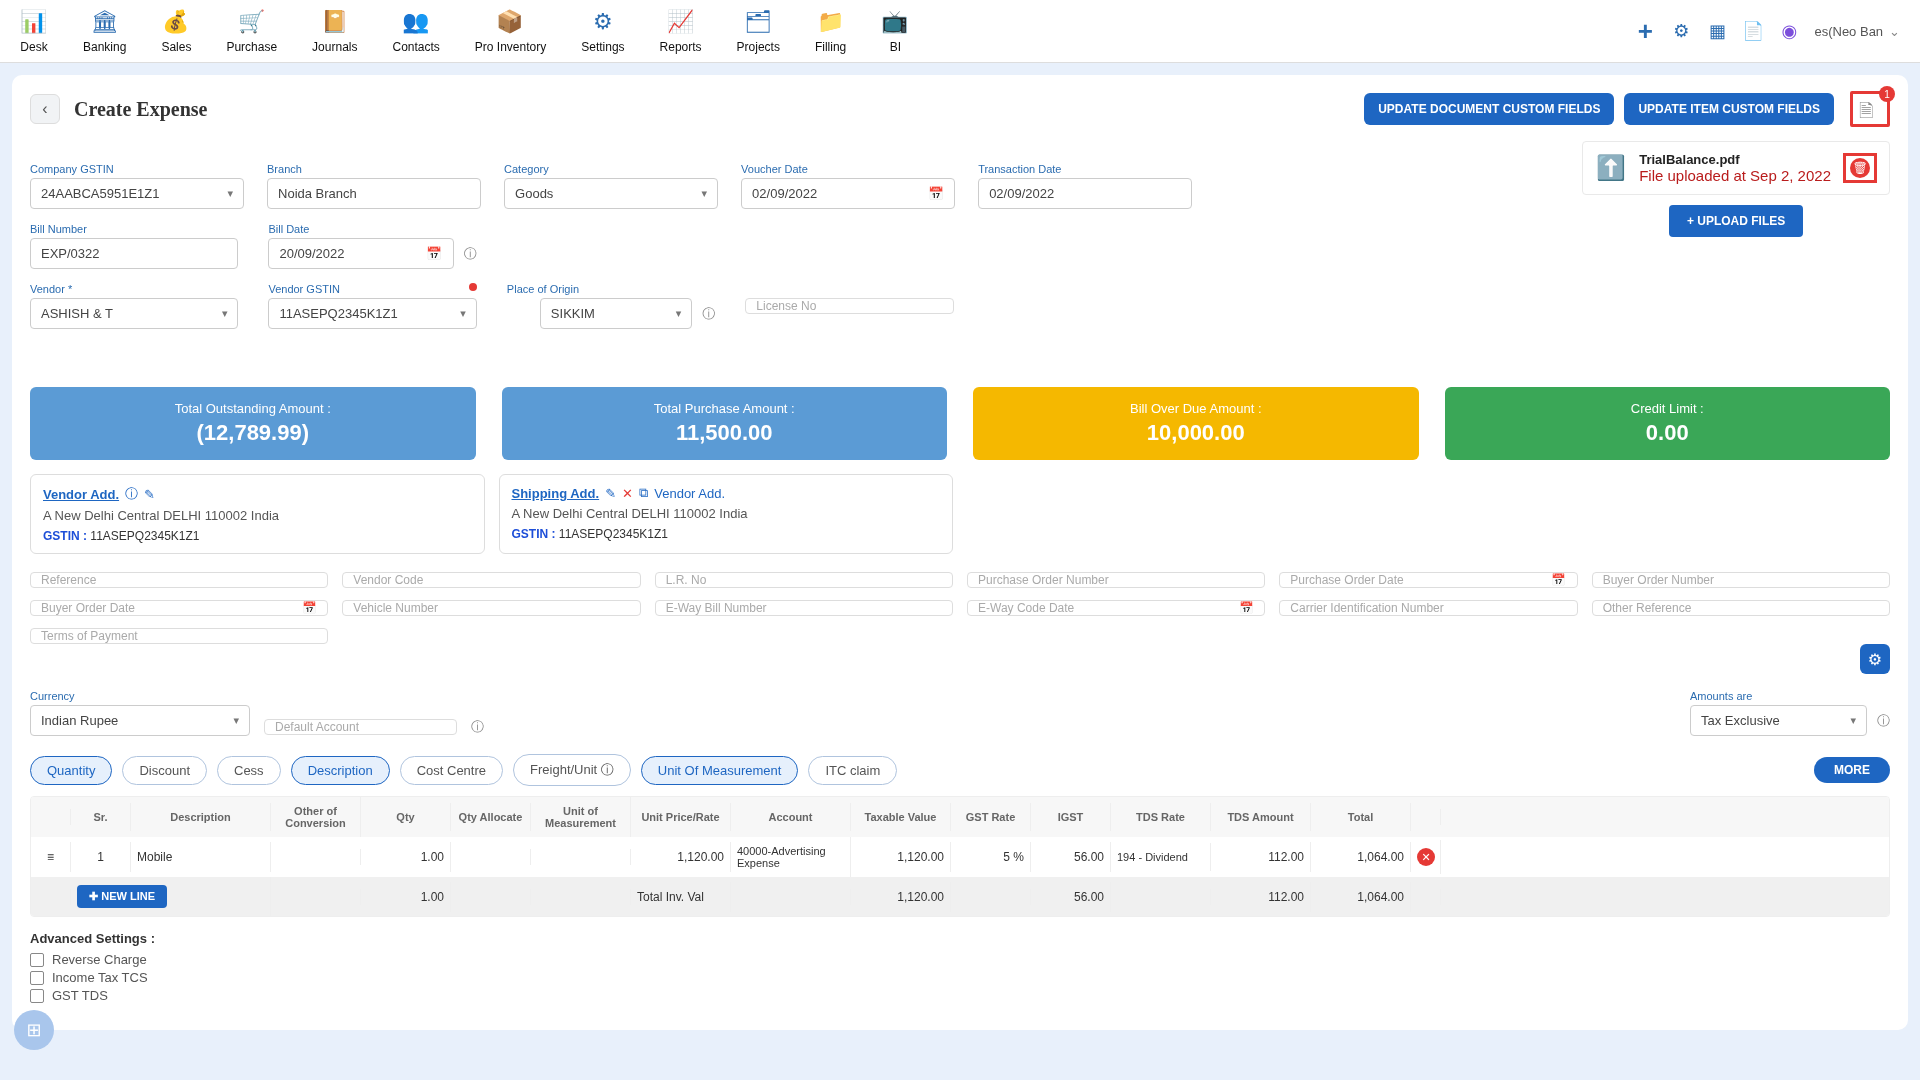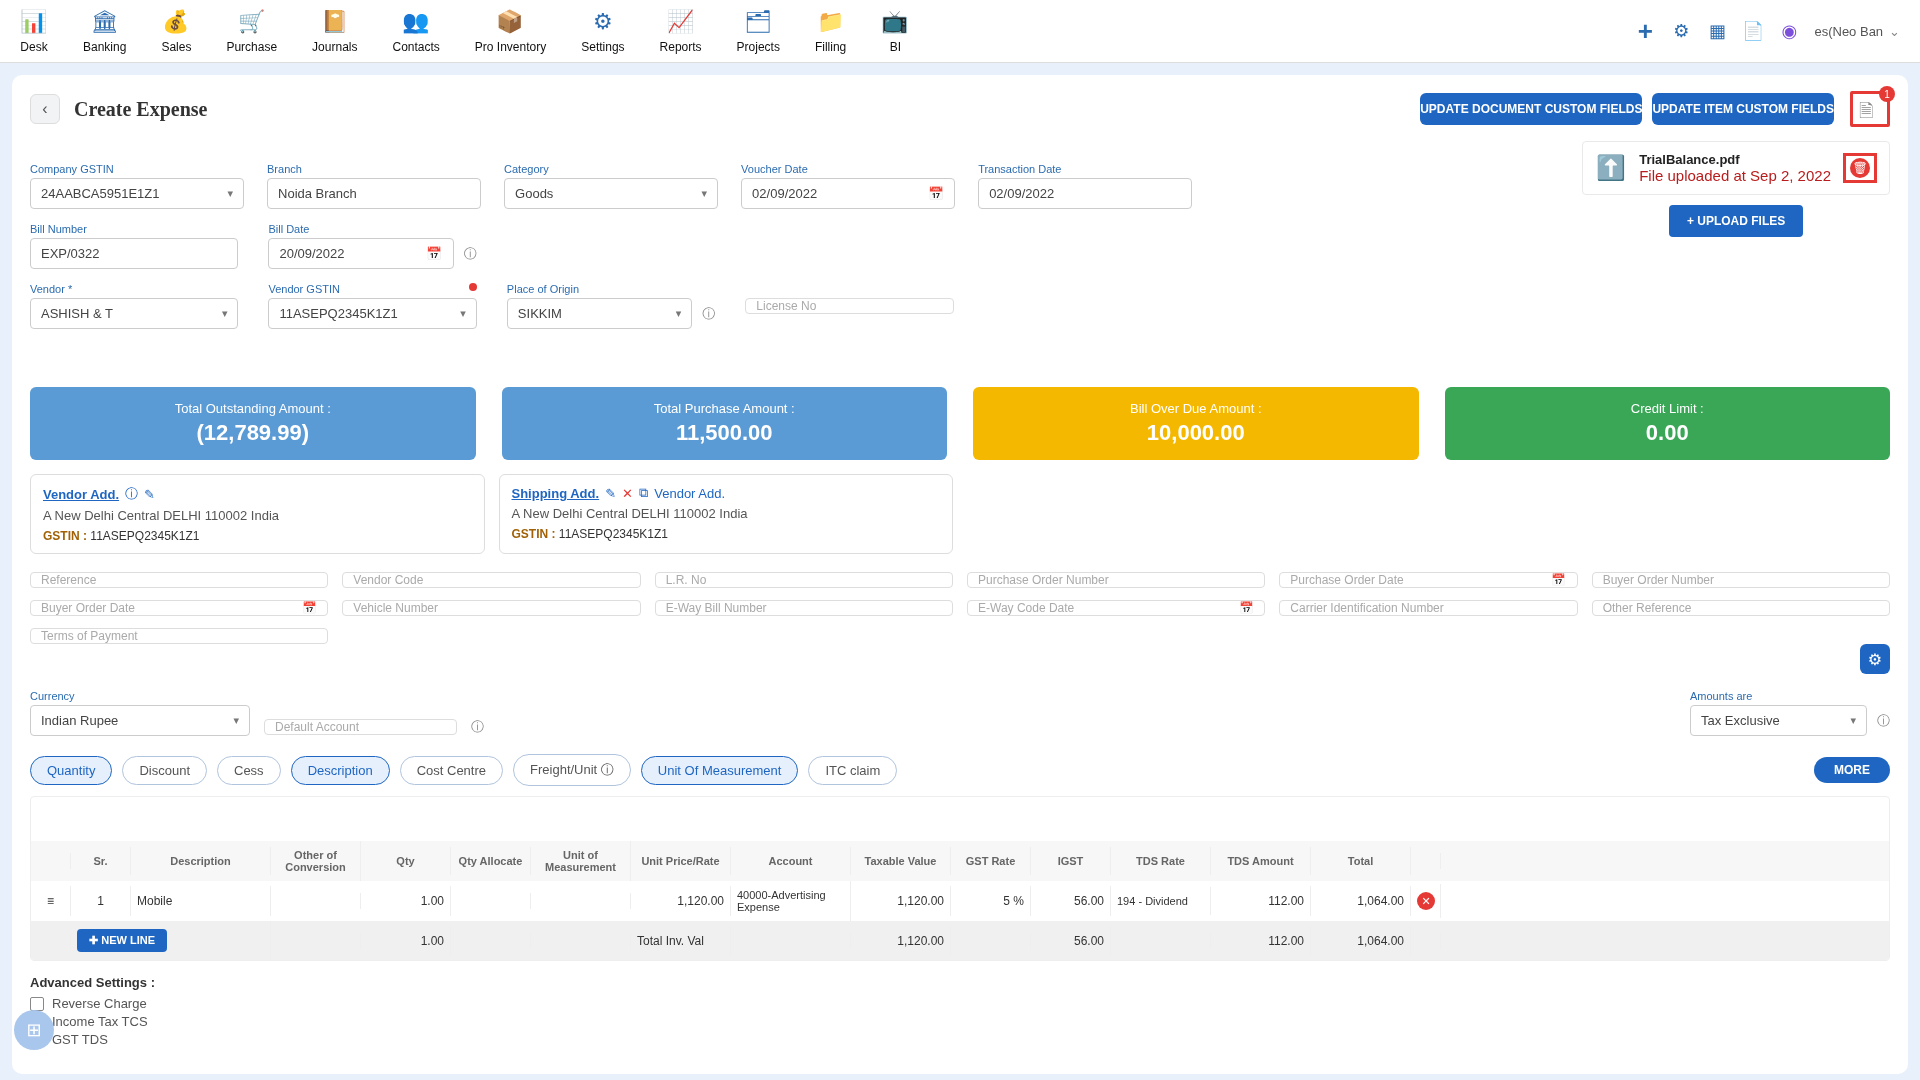--- a/index.html
+++ b/index.html
@@ -14,21 +14,21 @@
 .plus-big { font-size: 26px; font-weight: bold; color: #2b6cb0; }
 .user-drop { font-size: 13px; color: #555; cursor: pointer; }
 .user-drop .chev { margin-left: 6px; color: #888; }
 .page { padding: 12px 12px 40px; }
 .panel { background: #fff; border-radius: 10px; padding: 16px 18px 24px; position: relative; }
 .panel-head { display: flex; justify-content: space-between; align-items: center; margin-bottom: 14px; }
 .ph-left { display: flex; align-items: center; gap: 14px; }
 .back-btn { width: 30px; height: 30px; background: #f1f3f5; border: 1px solid #ddd; border-radius: 6px; display: flex; align-items: center; justify-content: center; cursor: pointer; font-size: 16px; color: #555; }
 .page-title { font-family: 'Comic Sans MS', cursive; font-size: 20px; font-weight: bold; }
 .ph-right { display: flex; gap: 10px; align-items: center; }
-.btn-blue { background: #1e66c2; color: #fff; border: none; border-radius: 6px; padding: 9px 0; font-size: 12px; font-weight: bold; cursor: pointer; }
+.btn-blue { background: #1e66c2; color: #fff; border: none; border-radius: 6px; padding: 9px 14px; font-size: 12px; font-weight: bold; cursor: pointer; }
 .attach-box { border: 3px solid #e53935; padding: 4px 6px; border-radius: 2px; position: relative; margin-left: 6px; }
 .attach-inner { width: 22px; height: 22px; color: #888; font-size: 18px; position: relative; }
 .badge-red { position: absolute; top: -8px; right: -8px; background: #e53935; color: #fff; border-radius: 50%; width: 16px; height: 16px; font-size: 10px; display: flex; align-items: center; justify-content: center; }
 .form-grid { display: grid; grid-template-columns: repeat(4, 1fr) 280px; gap: 18px 23px; align-items: start; margin-top: 22px; }
 .field { display: flex; flex-direction: column; gap: 3px; }
 .field-label { font-size: 11px; color: #2b6cb0; }
 .field-input { border: 1px solid #ccc; border-radius: 4px; padding: 7px 10px; font-size: 13px; background: #fff; color: #333; display: flex; justify-content: space-between; align-items: center; }
 .field-input .value { color: #444; }
 .field-input .chev { color: #777; font-size: 11px; }
 .field-input .cal { color: #888; font-size: 13px; }
@@ -52,32 +52,32 @@
 .kpi-title { font-size: 13px; margin-bottom: 4px; }
 .kpi-val { font-size: 22px; font-weight: bold; }
 .addr-row { display: grid; grid-template-columns: 1fr 1fr 1fr 1fr; gap: 14px; margin-top: 14px; }
 .addr-card { border: 1px solid #ddd; border-radius: 6px; padding: 10px 12px; font-size: 13px; }
 .addr-head { display: flex; align-items: center; gap: 6px; margin-bottom: 4px; }
 .addr-head .link { color: #1e66c2; font-weight: bold; text-decoration: underline; }
 .addr-head .ic { font-size: 13px; color: #1e66c2; cursor: pointer; }
 .addr-head .red { color: #e53935; }
 .addr-text { color: #555; font-size: 13px; line-height: 1.4; }
 .addr-gst { margin-top: 4px; font-size: 12px; }
-.addr-gst b { color: #a16207; }
+.addr-gst b { color: #1d4ed8; }
 .extra-grid { display: grid; grid-template-columns: repeat(6, 1fr); gap: 12px 14px; margin-top: 18px; }
 .ph { border: 1px solid #ddd; border-radius: 4px; padding: 0 10px; font-size: 12px; color: #aaa; background: #fff; display:flex; justify-content:space-between; align-items:center; }
 .cur-row { display: grid; grid-template-columns: 220px 220px 1fr 200px; gap: 14px; margin-top: 22px; align-items: end; }
 .gear-btn { width: 30px; height: 30px; background: #1e66c2; border-radius: 6px; display: flex; align-items: center; justify-content: center; color: #fff; font-size: 16px; cursor: pointer; margin-left: auto; margin-bottom: 36px; }
 .pill-row { display: flex; gap: 10px; margin-top: 18px; align-items: center; }
 .pill { border: 1px solid #b0c4de; border-radius: 16px; padding: 6px 16px; font-size: 13px; cursor: pointer; background: #fff; color: #555; }
 .pill.active { background: #e6f0fc; color: #1e66c2; border-color: #1e66c2; }
 .more-btn { margin-left: auto; background: #1e66c2; color: #fff; border-radius: 16px; padding: 6px 20px; font-size: 12px; font-weight: bold; cursor: pointer; }
 .table { margin-top: 10px; border: 1px solid #eee; border-radius: 4px; overflow: hidden; }
 .thead, .trow, .tfoot { display: grid; grid-template-columns: 40px 60px 140px 90px 90px 80px 100px 100px 120px 100px 80px 80px 100px 100px 100px 30px; align-items: center; }
-.thead { background: #f7f7f7; font-size: 11px; color: #666; font-weight: bold; margin-top: 44px; }
+.thead { background: #f7f7f7; font-size: 11px; color: #666; font-weight: bold; }
 .thead > div, .trow > div, .tfoot > div { padding: 8px 6px; text-align: right; border-right: 1px solid #eee; }
 .thead > div:first-child, .trow > div:first-child, .tfoot > div:first-child { text-align: center; }
 .thead .left, .trow .left, .tfoot .left { text-align: left; }
 .trow { font-size: 12px; color: #333; background: #fff; }
 .tfoot { background: #f0f0f0; font-size: 12px; color: #333; }
 .del-x { width: 18px; height: 18px; background: #e53935; border-radius: 50%; color: #fff; display: flex; align-items: center; justify-content: center; font-size: 11px; margin: auto; cursor: pointer; }
 .newline-btn { background: #1e66c2; color: #fff; border: none; border-radius: 4px; padding: 5px 12px; font-size: 11px; font-weight: bold; }
 .adv { margin-top: 14px; font-size: 13px; }
 .adv-title { font-weight: bold; margin-bottom: 6px; }
 .adv-item { display: flex; align-items: center; gap: 8px; margin: 3px 0; color: #555; }
@@ -233,21 +233,21 @@
             </div>
           <div class="field">
               <div class="field-label"><span>Vendor GSTIN</span><span class="red-dot" style="float:right"></span></div>
               <div class="field-input">
                 <span class="value">11ASEPQ2345K1Z1</span>
                 <span class="chev">▾</span>
               </div>
             </div>
           <div class="field">
               <div class="field-label">Place of Origin</div>
-              <div style="display:flex; align-items:center; gap:4px;">
+              <div style="display:flex; align-items:center; gap:4px;margin-left:33px;">
                 <div class="field-input" style="flex:1">
                   <span class="value">SIKKIM</span>
                   <span class="chev">▾</span>
                 </div>
                 <span class="info-icon">ⓘ</span>
               </div>
             </div>
           <div class="field">
               <div class="field-label">&nbsp;</div>
               <div class="ph">License No</div>

